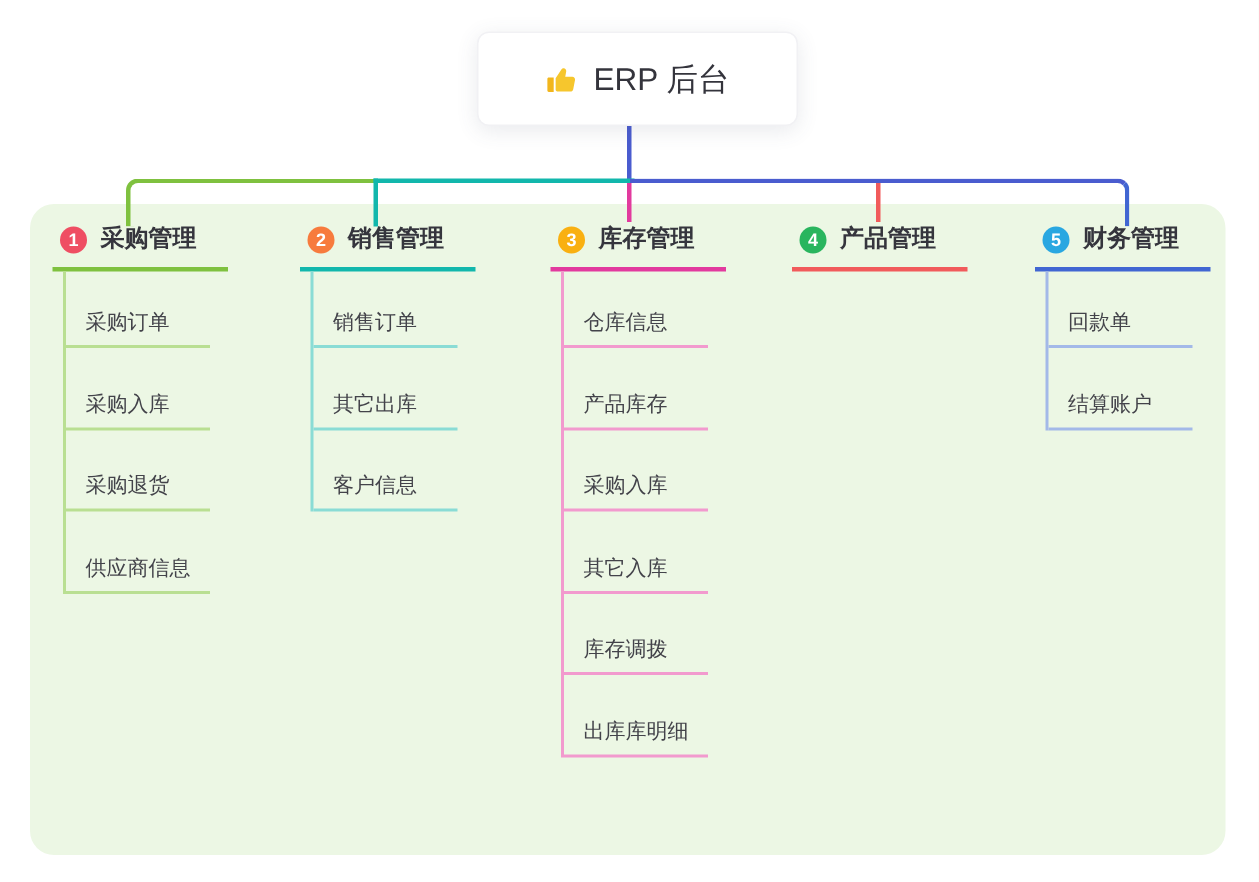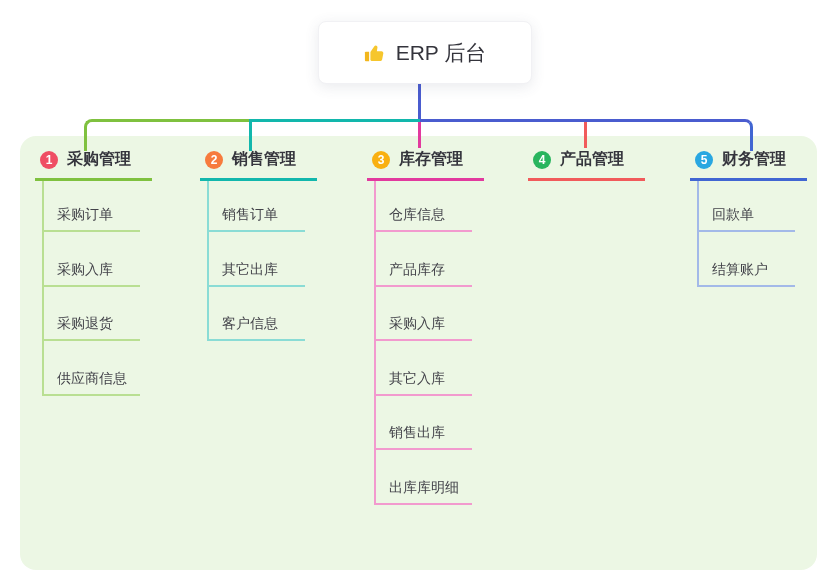--- a/index.html
+++ b/index.html
@@ -101,21 +101,21 @@
   <div class="branch b2" style="--main: #e23a9e; --light: #f29ace; --badge: #f9b011;">
     <div class="branch-header">
       <span class="badge">3</span>
       <span>库存管理</span>
     </div>
     <ul class="children">
       <li>仓库信息</li>
       <li>产品库存</li>
       <li>采购入库</li>
       <li>其它入库</li>
-      <li>销售出库</li>
+      <li>库存调拨</li>
       <li>出库库明细</li>
     </ul>
   </div>
 
   <div class="branch b3" style="--main: #f15b5b; --light: #f8a8a8; --badge: #29b55e;">
     <div class="branch-header">
       <span class="badge">4</span>
       <span>产品管理</span>
     </div>
   </div>

